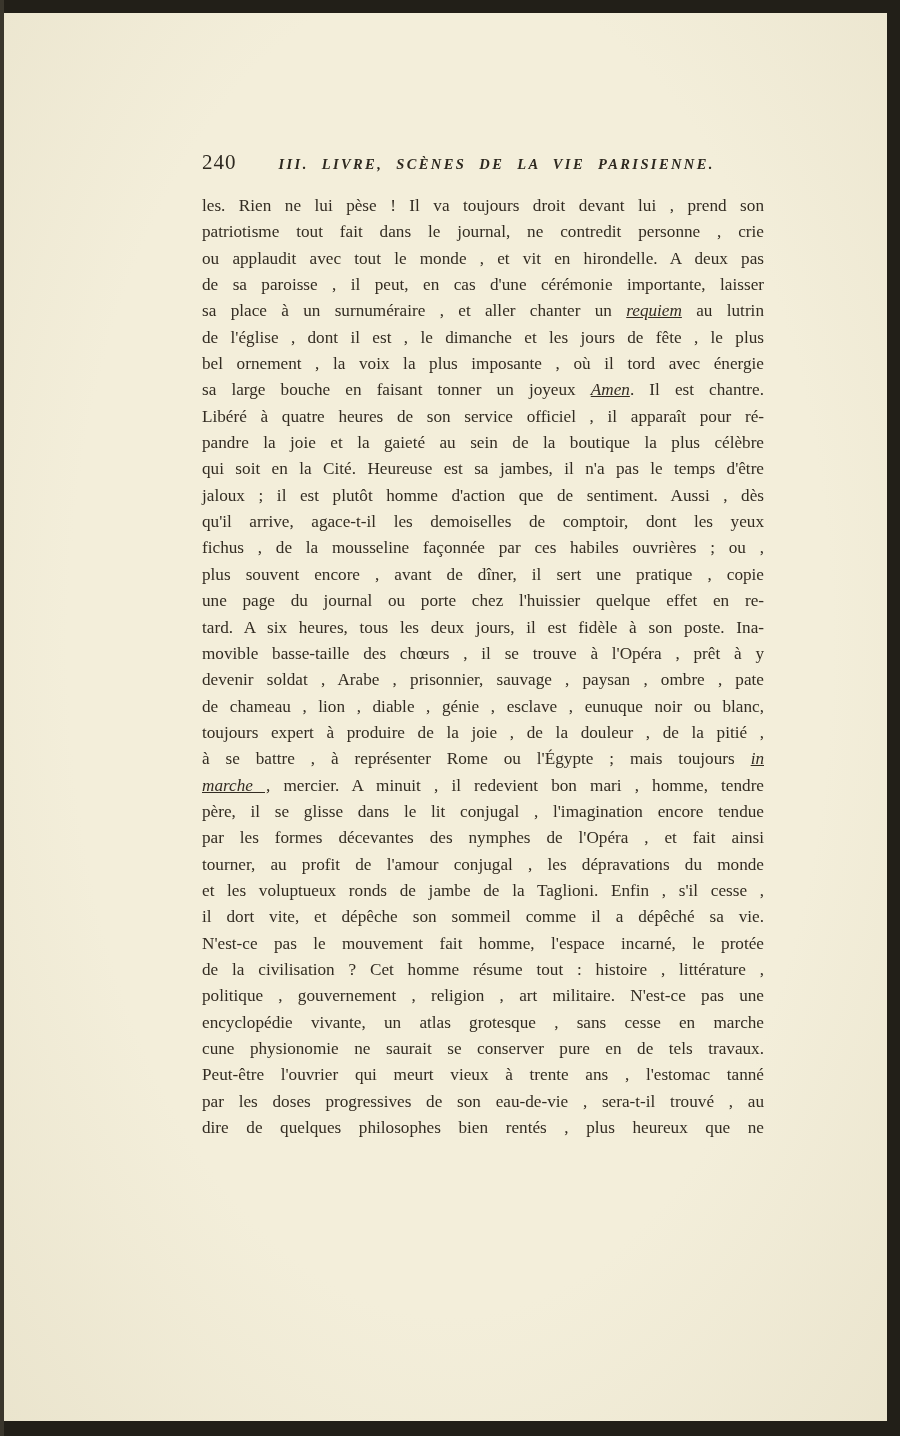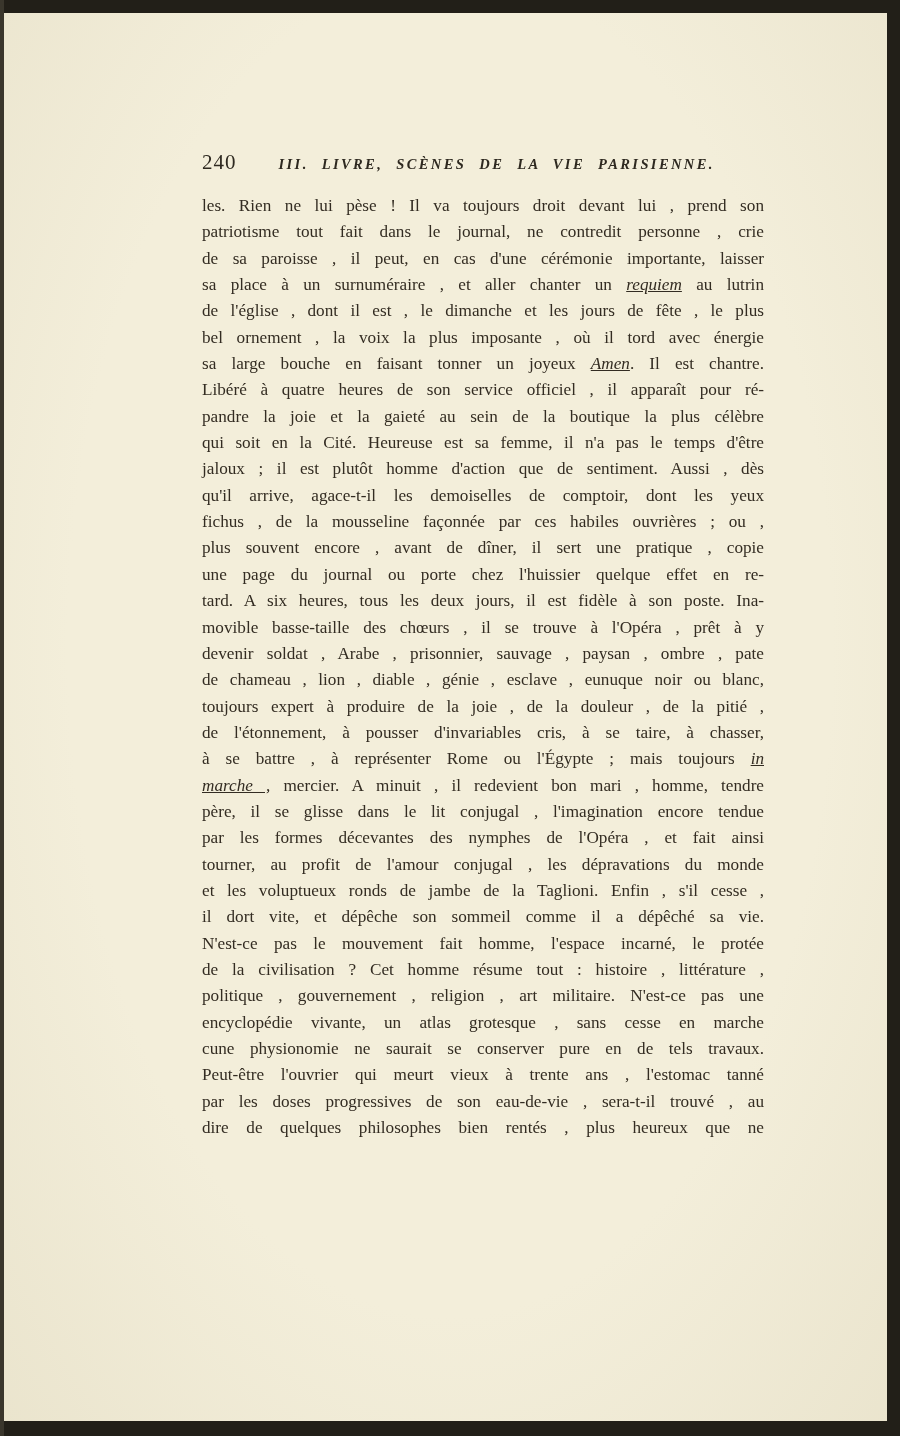--- a/index.html
+++ b/index.html
@@ -76,39 +76,39 @@
   <div class="edge edge-left"></div>
 
   <div class="text-block">
     <div class="running-head">
       <span class="page-number">240</span>
       <span class="running-title">III. LIVRE, SCÈNES DE LA VIE PARISIENNE.</span>
     </div>
     <div class="body-text">
         <div class="line"><span>les. Rien ne lui pèse ! Il va toujours droit devant lui , prend son</span></div>
         <div class="line"><span>patriotisme tout fait dans le journal, ne contredit personne , crie</span></div>
+        <div class="line"><span>ou applaudit avec tout le monde , et vit en hirondelle. A deux pas</span></div>
         <div class="line"><span>de sa paroisse , il peut, en cas d'une cérémonie importante, laisser</span></div>
         <div class="line"><span>sa place à un surnuméraire , et aller chanter un </span><em>requiem</em><span> au lutrin</span></div>
         <div class="line"><span>de l'église , dont il est , le dimanche et les jours de fête , le plus</span></div>
         <div class="line"><span>bel ornement , la voix la plus imposante , où il tord avec énergie</span></div>
         <div class="line"><span>sa large bouche en faisant tonner un joyeux </span><em>Amen</em><span>. Il est chantre.</span></div>
         <div class="line"><span>Libéré à quatre heures de son service officiel , il apparaît pour ré-</span></div>
         <div class="line"><span>pandre la joie et la gaieté au sein de la boutique la plus célèbre</span></div>
-        <div class="line"><span>qui soit en la Cité. Heureuse est sa femme, il n'a pas le temps d'être</span></div>
+        <div class="line"><span>qui soit en la Cité. Heureuse est sa jambes, il n'a pas le temps d'être</span></div>
         <div class="line"><span>jaloux ; il est plutôt homme d'action que de sentiment. Aussi , dès</span></div>
         <div class="line"><span>qu'il arrive, agace-t-il les demoiselles de comptoir, dont les yeux</span></div>
         <div class="line"><span>fichus , de la mousseline façonnée par ces habiles ouvrières ; ou ,</span></div>
         <div class="line"><span>plus souvent encore , avant de dîner, il sert une pratique , copie</span></div>
         <div class="line"><span>une page du journal ou porte chez l'huissier quelque effet en re-</span></div>
         <div class="line"><span>tard. A six heures, tous les deux jours, il est fidèle à son poste. Ina-</span></div>
         <div class="line"><span>movible basse-taille des chœurs , il se trouve à l'Opéra , prêt à y</span></div>
         <div class="line"><span>devenir soldat , Arabe , prisonnier, sauvage , paysan , ombre , pate</span></div>
         <div class="line"><span>de chameau , lion , diable , génie , esclave , eunuque noir ou blanc,</span></div>
         <div class="line"><span>toujours expert à produire de la joie , de la douleur , de la pitié ,</span></div>
-        <div class="line"><span>de l'étonnement, à pousser d'invariables cris, à se taire, à chasser,</span></div>
         <div class="line"><span>à se battre , à représenter Rome ou l'Égypte ; mais toujours </span><em>in</em></div>
         <div class="line"><em>marche ,</em><span> mercier. A minuit , il redevient bon mari , homme, tendre</span></div>
         <div class="line"><span>père, il se glisse dans le lit conjugal , l'imagination encore tendue</span></div>
         <div class="line"><span>par les formes décevantes des nymphes de l'Opéra , et fait ainsi</span></div>
         <div class="line"><span>tourner, au profit de l'amour conjugal , les dépravations du monde</span></div>
         <div class="line"><span>et les voluptueux ronds de jambe de la Taglioni. Enfin , s'il cesse ,</span></div>
         <div class="line"><span>il dort vite, et dépêche son sommeil comme il a dépêché sa vie.</span></div>
         <div class="line"><span>N'est-ce pas le mouvement fait homme, l'espace incarné, le protée</span></div>
         <div class="line"><span>de la civilisation ? Cet homme résume tout : histoire , littérature ,</span></div>
         <div class="line"><span>politique , gouvernement , religion , art militaire. N'est-ce pas une</span></div>

